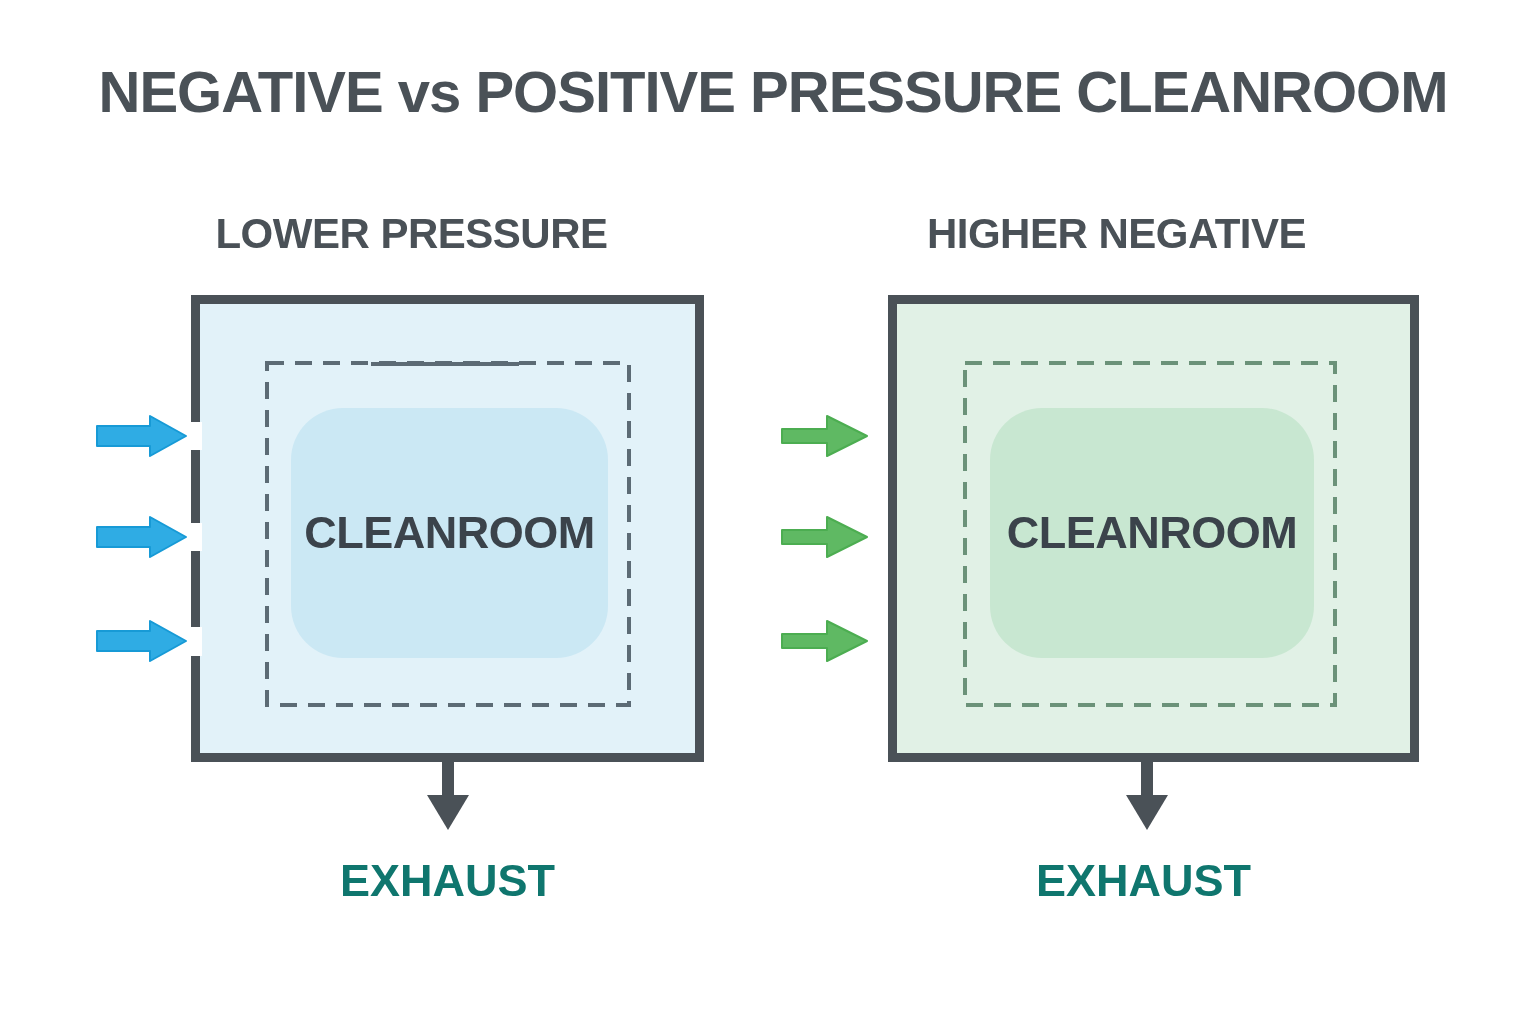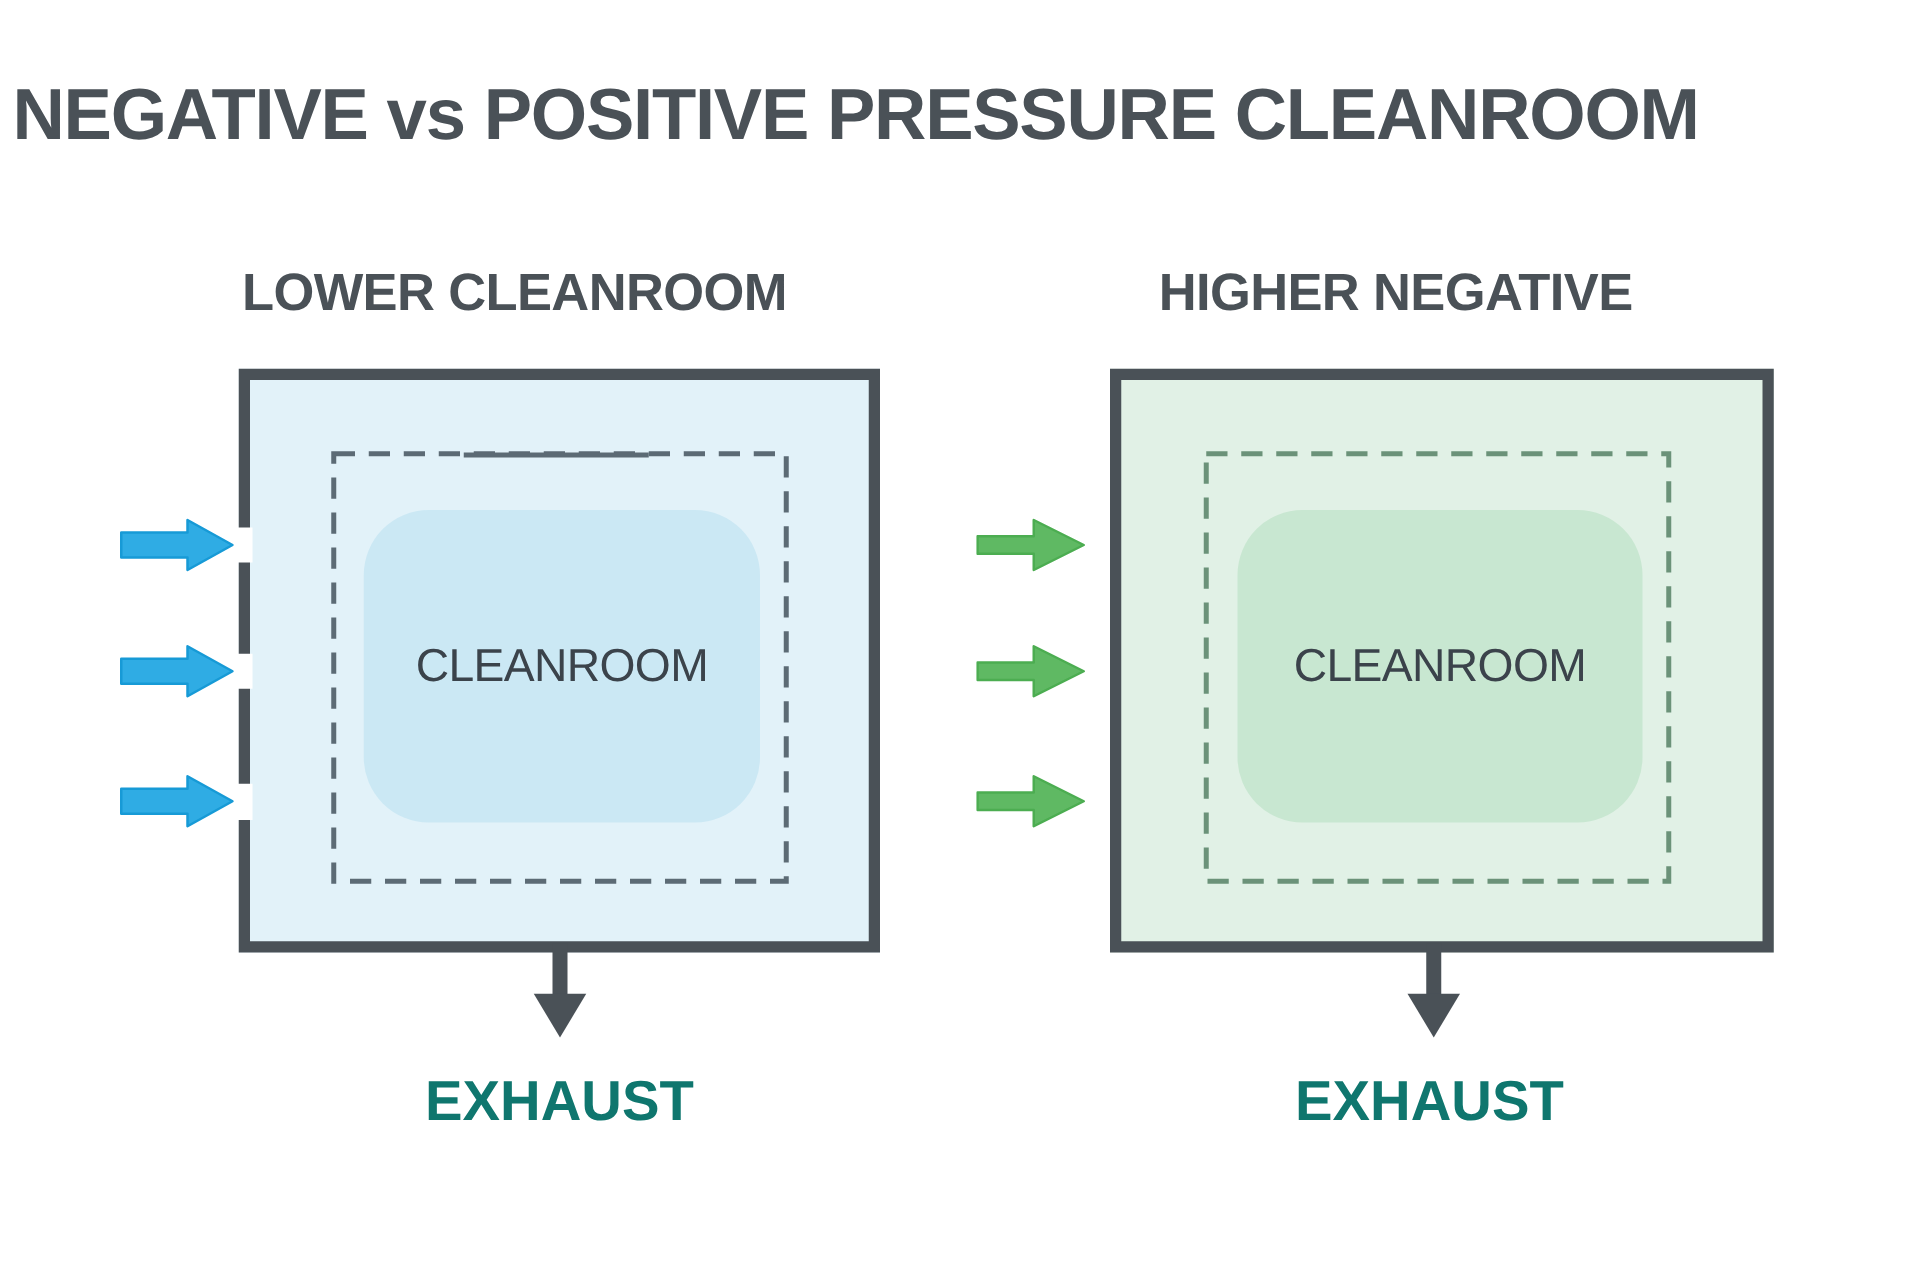--- a/index.html
+++ b/index.html
@@ -9,20 +9,21 @@
     width: 1536px;
     height: 1024px;
     background: #ffffff;
     overflow: hidden;
     font-family: "Liberation Sans", sans-serif;
   }
   .title {
     position: absolute;
     top: 58px; left: 0;
     width: 1536px;
+    text-align: center;
     font-size: 58px;
     font-weight: bold;
     letter-spacing: -1px;
     color: #4A5157;
     text-indent: 10px;
     white-space: nowrap;
   }
   .hdr {
     position: absolute;
     top: 210px;
@@ -62,22 +63,22 @@
     top: 408px;
     height: 250px;
     border-radius: 52px;
     display: flex;
     align-items: center;
     justify-content: center;
   }
   .core.neg { left: 291px; width: 317px; background: #CBE8F4; }
   .core.pos { left: 990px; width: 324px; background: #C8E7D1; }
   .core span {
-    font-size: 37px;
-    font-weight: normal;
+    font-size: 45px;
+    font-weight: bold;
     letter-spacing: -0.5px;
     color: #3B434B;
   }
 
   .wall-gap {
     position: absolute;
     left: 189px;
     width: 13px;
     background: #ffffff;
   }
@@ -108,21 +109,21 @@
   .exl-neg { left: 191px; width: 513px; }
   .exl-pos { left: 878px; width: 531px; }
 </style>
 </head>
 <body>
 
 <div class="canvas">
 
   <div class="title">NEGATIVE vs POSITIVE PRESSURE CLEANROOM</div>
 
-  <div class="hdr left-hdr">LOWER CLEANROOM</div>
+  <div class="hdr left-hdr">LOWER PRESSURE</div>
 
   <div class="roombox neg"></div>
 
   <div class="wall-gap gap1"></div>
   <div class="wall-gap gap2"></div>
   <div class="wall-gap gap3"></div>
 
   <svg class="dash-svg dash-neg" width="368" height="348">
     <rect x="3" y="3" width="362" height="342" fill="none" stroke="#5C6B75" stroke-width="4" stroke-dasharray="17 11"></rect>
   </svg>

